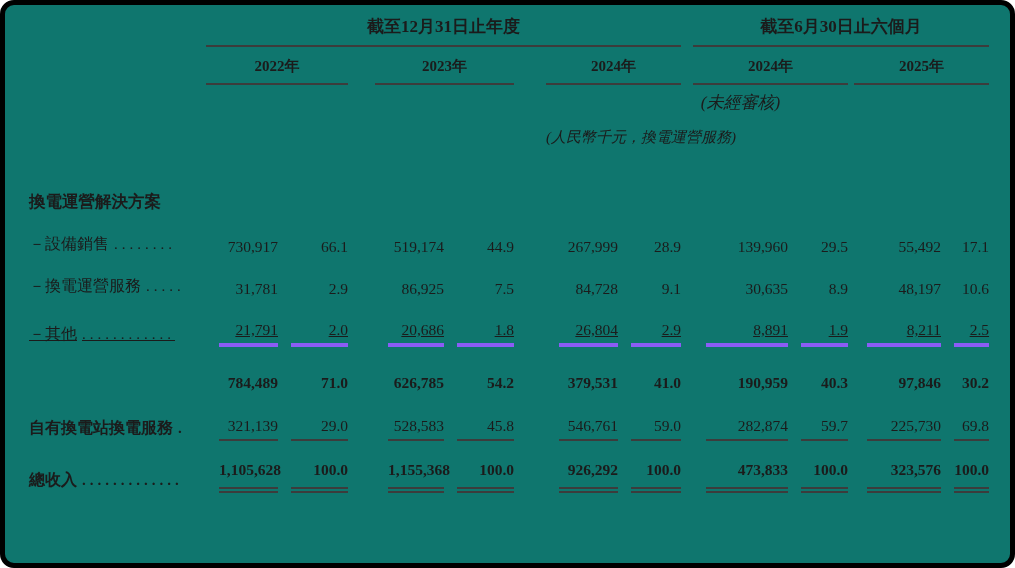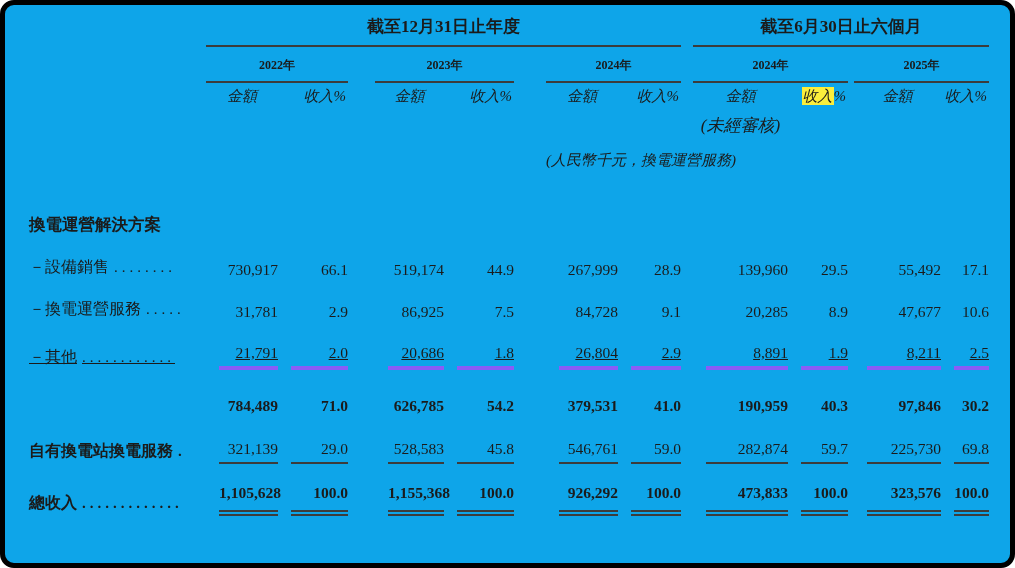--- a/index.html
+++ b/index.html
@@ -6,38 +6,38 @@
   html,body { background:#ffffff; }
   body {
     width:1015px; height:568px;
     font-family:"Liberation Serif","DejaVu Serif",serif;
     color:#1b1b1b;
   }
   .frame {
     width:1015px; height:568px;
     border:5px solid #000;
     border-radius:14px;
-    background:#0ea5e9;
+    background:#0f766e;
     overflow:hidden;
   }
   table {
     border-collapse:collapse;
     table-layout:fixed;
     width:960px;
     margin:4px 0 0 24px;
   }
   td { vertical-align:bottom; }
   
   .grp-title {
     font-weight:bold; font-size:17px; text-align:center;
     padding:6px 0 7px 0; border-bottom:2px solid #3c3c3c;
     white-space:nowrap;
   }
   .year-cell {
-    font-weight:bold; font-size:12px; text-align:center;
+    font-weight:bold; font-size:15px; text-align:center;
     padding:10px 0 7px 0; border-bottom:2px solid #3c3c3c;
     white-space:nowrap;
   }
   .pct-top {
     font-style:italic; font-size:15px; text-align:right;
     padding:20px 2px 0 0; white-space:nowrap;
   }
   .amt-head {
     font-style:italic; font-size:15px; text-align:center;
     padding:4px 0 2px 0; white-space:nowrap;
@@ -109,37 +109,20 @@
         <td></td>
         <td class="year-cell" colspan="2">2023年</td>
         <td></td>
         <td class="year-cell" colspan="2">2024年</td>
         <td></td>
         <td class="year-cell" colspan="2">2024年</td>
         <td></td>
         <td class="year-cell" colspan="2">2025年</td>
       </tr>
       <tr>
-        <td></td>
-        <td class="amt-head">金額</td>
-        <td class="pct-head">收入%</td>
-        <td></td>
-        <td class="amt-head">金額</td>
-        <td class="pct-head">收入%</td>
-        <td></td>
-        <td class="amt-head">金額</td>
-        <td class="pct-head">收入%</td>
-        <td></td>
-        <td class="amt-head">金額</td>
-        <td class="pct-head"><span class="hl" style="background: rgb(251, 238, 60);">收入</span><span>%</span></td>
-        <td></td>
-        <td class="amt-head">金額</td>
-        <td class="pct-head">收入%</td>
-      </tr>
-      <tr>
         <td colspan="10"></td>
         <td class="unaud">(未經審核)</td>
         <td colspan="4"></td>
       </tr>
       <tr>
         <td colspan="7"></td>
         <td class="rmb-note" colspan="2">(人民幣千元，換電運營服務)</td>
         <td colspan="6"></td>
       </tr>
     </thead>
@@ -235,28 +218,28 @@
           </td>
           <td class="gap"></td>
           <td class="val amt">
             <div class="v">84,728</div>
           </td>
           <td class="val pct">
             <div class="v">9.1</div>
           </td>
           <td class="gap"></td>
           <td class="val amt">
-            <div class="v">20,285</div>
+            <div class="v">30,635</div>
           </td>
           <td class="val pct">
             <div class="v">8.9</div>
           </td>
           <td class="gap"></td>
           <td class="val amt">
-            <div class="v">47,677</div>
+            <div class="v">48,197</div>
           </td>
           <td class="val pct">
             <div class="v">10.6</div>
           </td>
         </tr>
         <tr class="item-underline">
           <td class="lbl"><span>－其他</span><span class="dots">............</span></td>
           <td class="val amt">
             <div class="v">21,791</div>
           </td>

